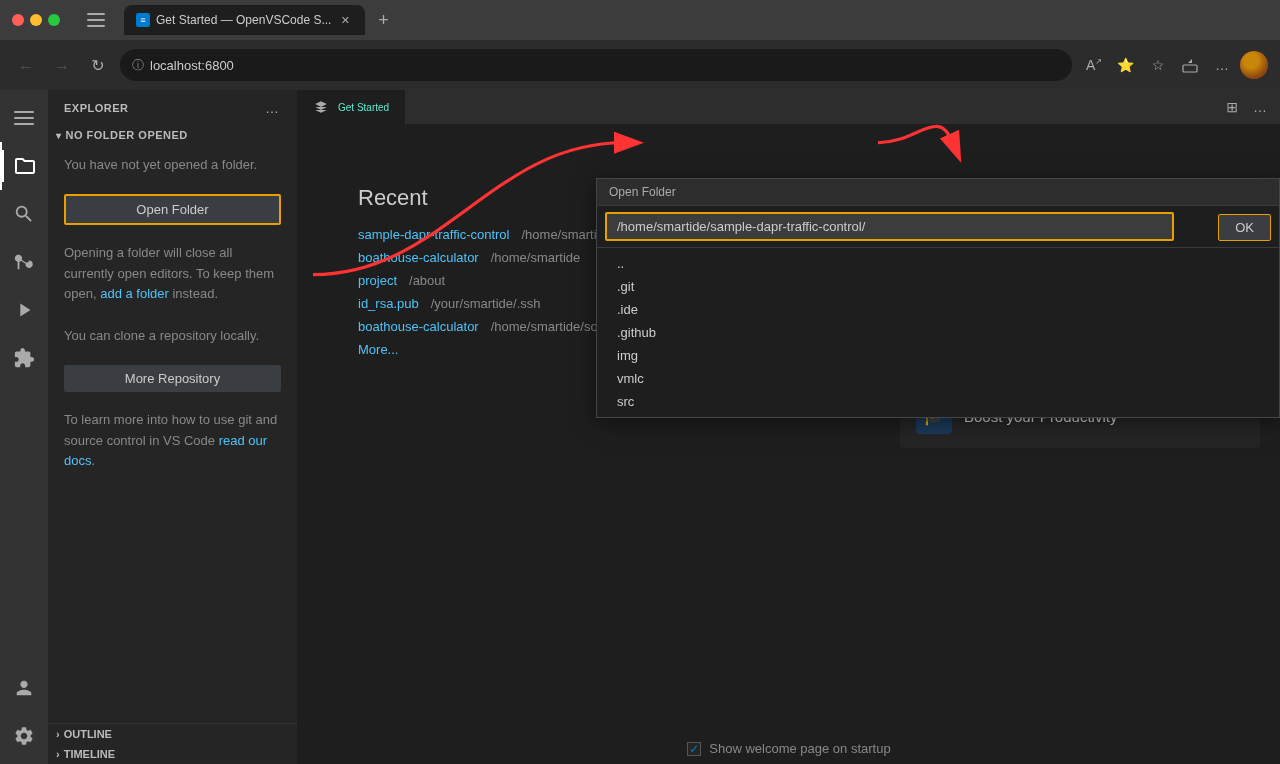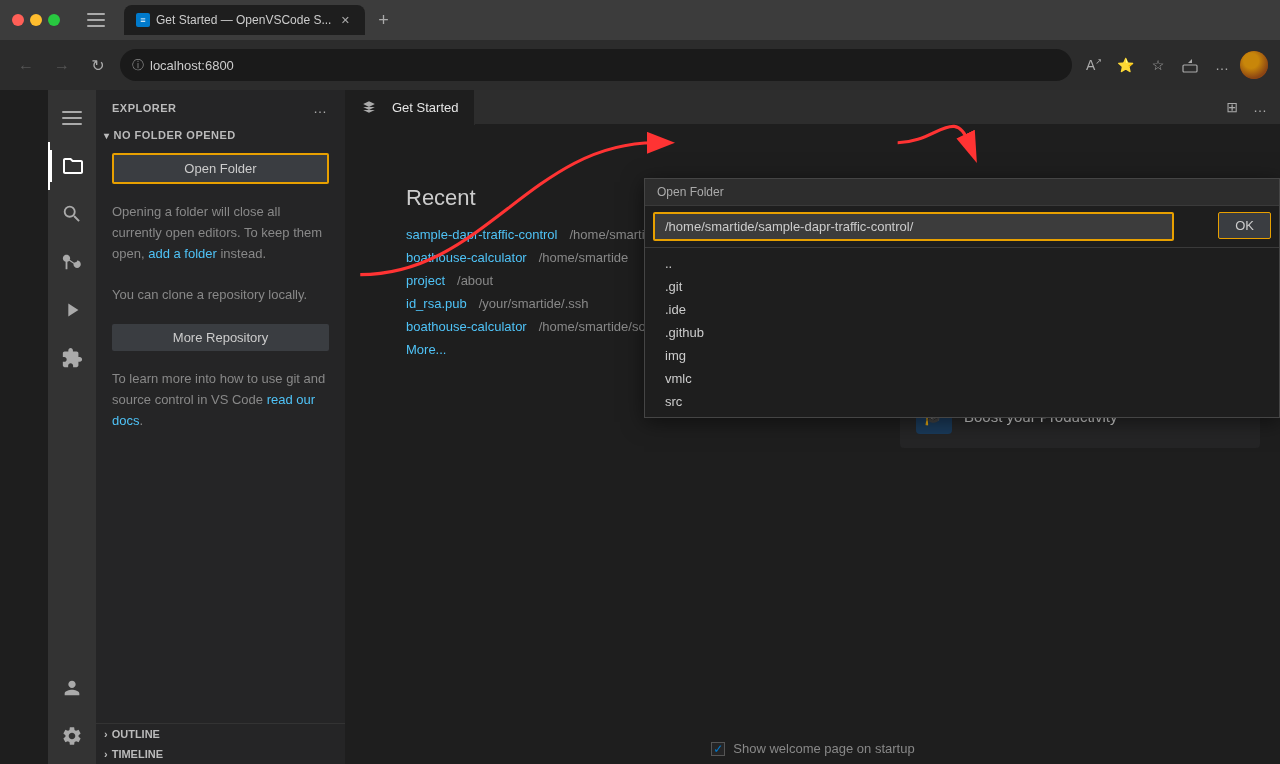--- a/index.html
+++ b/index.html
@@ -157,21 +157,20 @@
       height: 100%;
       background: radial-gradient(circle at 40% 35%, #c8860a 30%, #8B4513 70%);
       border-radius: 50%;
     }
 
     
     .vscode-container {
       display: flex;
       height: 674px;
       background: #1e1e1e;
-      padding-left: 48px;
     }
 
     
     .activity-bar {
       width: 48px;
       background: #333333;
       display: flex;
       flex-direction: column;
       align-items: center;
       padding: 4px 0;
@@ -298,23 +297,23 @@
       display: flex;
       align-items: center;
       border-bottom: 1px solid #1e1e1e;
     }
     .editor-tab {
       display: flex;
       align-items: center;
       height: 35px;
       padding: 0 16px;
       background: #1e1e1e;
-      color: #e5e5e5;
-      font-size: 13px;
-      gap: 16px;
+      color: #5eead4;
+      font-size: 10px;
+      gap: 10px;
       border-right: 1px solid #2d2d2d;
     }
     .tab-bar-actions {
       margin-left: auto;
       display: flex;
       gap: 4px;
       padding-right: 8px;
     }
     .tab-action {
       width: 24px;
@@ -433,21 +432,21 @@
     }
     .dialog-header {
       padding: 6px 12px;
       background: #2d2d2d;
       font-size: 12px;
       color: #aaa;
       border-bottom: 1px solid #3a3a3a;
     }
     .dialog-input-row {
       display: flex;
-      align-items: flex-start;
+      align-items: flex-end;
       padding: 6px 8px;
       gap: 8px;
       border-bottom: 1px solid #3a3a3a;
     }
     .dialog-input {
       flex: 1;
       background: #3c3c3c;
       border: 2px solid #e8a000;
       color: #cccccc;
       padding: 5px 10px;
@@ -658,20 +657,23 @@
       <div class="sidebar-actions">
         <span class="sidebar-action-btn">…</span>
       </div>
     </div>
 
     <div class="sidebar-section-header">
       <span class="chevron">▾</span>
       <span>NO FOLDER OPENED</span>
     </div>
 
+    <div class="no-folder-content">
+      <p>You have not yet opened a folder.</p>
+    </div>
 
     <button class="open-folder-btn-highlighted">Open Folder</button>
 
     <div class="no-folder-content">
       <p>
         <span>Opening a folder will close all currently open editors. To keep them open,</span>
         <span class="link">add a folder</span>
         <span>instead.</span>
       </p>
       <br>

